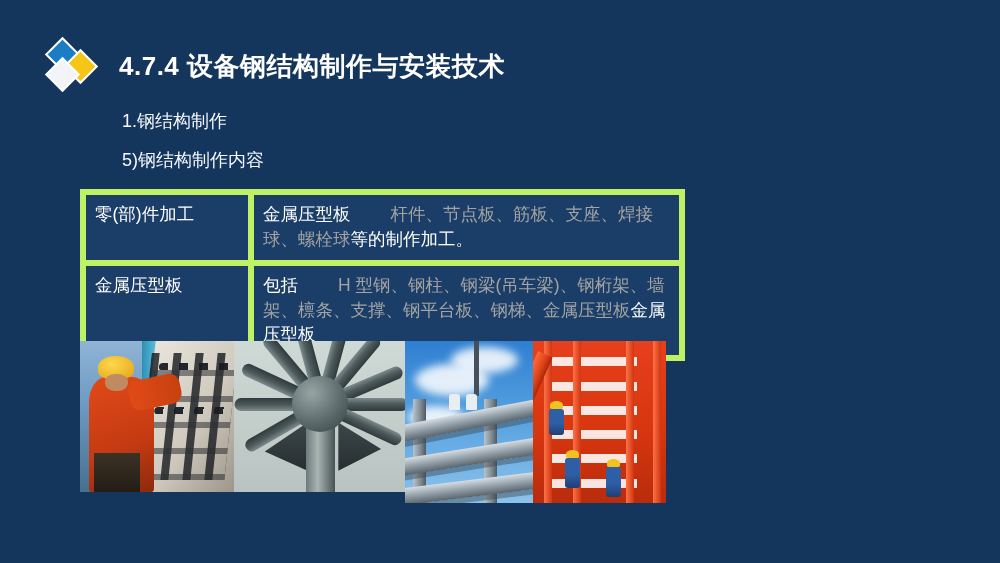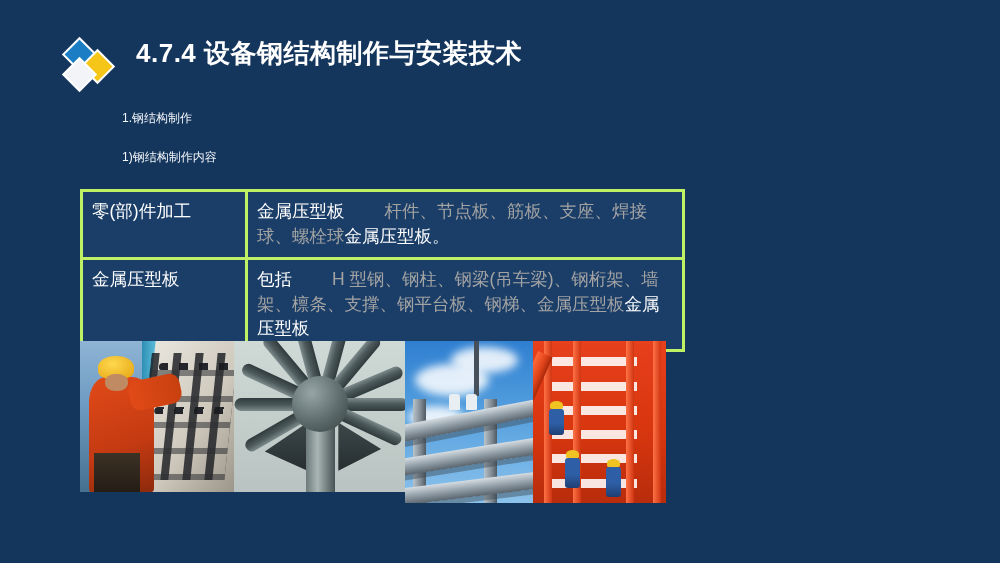--- a/index.html
+++ b/index.html
@@ -18,25 +18,25 @@
   
   .slide {
     position: absolute;
     inset: 0;
     background: #14355c;
   }
 
   
   .title-row {
     position: absolute;
-    left: 62px;
+    left: 45px;
     top: 40px;
     height: 52px;
     display: flex;
-    align-items: flex-start;
+    align-items: center;
   }
   .logo-mark {
     position: relative;
     width: 60px;
     height: 52px;
     flex: none;
   }
   .logo-mark .dia {
     position: absolute;
     width: 21px;
@@ -69,39 +69,39 @@
     letter-spacing: 0.5px;
     white-space: nowrap;
     line-height: 1;
   }
 
   
   .bullet-line {
     position: absolute;
     left: 122px;
     color: #f4f7fb;
-    font-size: 12px;
+    font-size: 18px;
     line-height: 1.2;
     white-space: nowrap;
   }
   .bullet-line.l1 { top: 111px; }
   .bullet-line.l2 { top: 150px; }
 
   
   .content-table {
     position: absolute;
     left: 80px;
     top: 189px;
     width: 605px;
     border-collapse: collapse;
     table-layout: fixed;
     background: #1b3e68;
   }
   .content-table td {
-    border: 3px solid #bef264;
+    border: 6px solid #bef264;
     vertical-align: top;
     padding: 7px 9px 8px 9px;
     color: #ffffff;
     font-size: 17.5px;
     line-height: 1.42;
   }
   .content-table td.label-cell {
     width: 144px;
     white-space: nowrap;
   }
@@ -330,27 +330,27 @@
   <div class="title-row">
     <div class="logo-mark">
       <span class="dia blue"></span>
       <span class="dia yellow"></span>
       <span class="dia white"></span>
     </div>
     <div class="slide-title">4.7.4  设备钢结构制作与安装技术</div>
   </div>
 
   <div class="bullet-line l1">1.钢结构制作</div>
-  <div class="bullet-line l2">1)钢结构制作内容</div>
+  <div class="bullet-line l2">5)钢结构制作内容</div>
 
   <table class="content-table">
     <tbody>
       <tr>
         <td class="label-cell">零(部)件加工</td>
-        <td><span>金属压型板</span><span class="hl">杆件、节点板、筋板、支座、焊接球、螺栓球</span><span>金属压型板。</span></td>
+        <td><span>金属压型板</span><span class="hl">杆件、节点板、筋板、支座、焊接球、螺栓球</span><span>等的制作加工。</span></td>
       </tr>
       <tr>
         <td class="label-cell">金属压型板</td>
         <td><span>包括</span><span class="hl">H 型钢、钢柱、钢梁(吊车梁)、钢桁架、墙架、檩条、支撑、钢平台板、钢梯、金属压型板</span><span>金属压型板</span></td>
       </tr>
     </tbody>
   </table>
 
   <div class="photo-strip">
 

